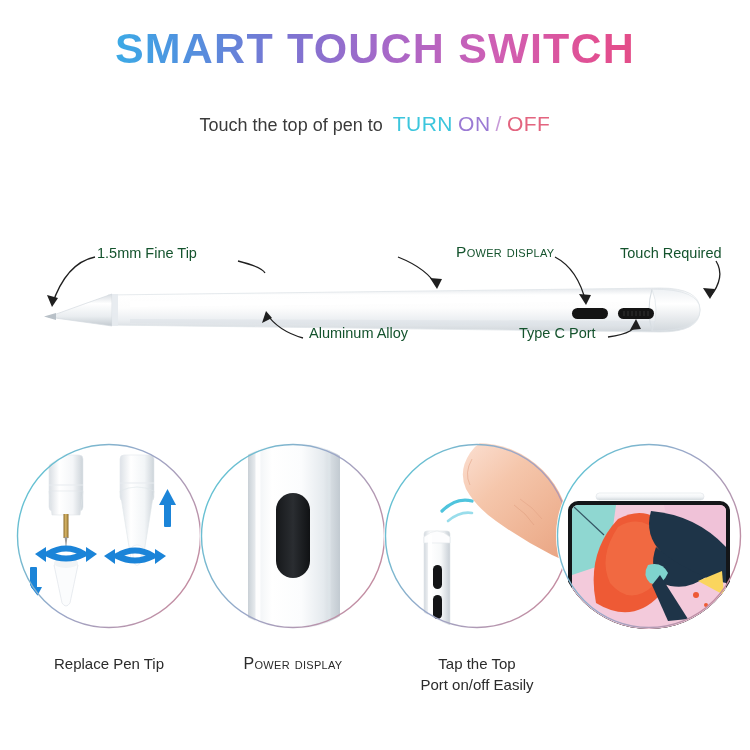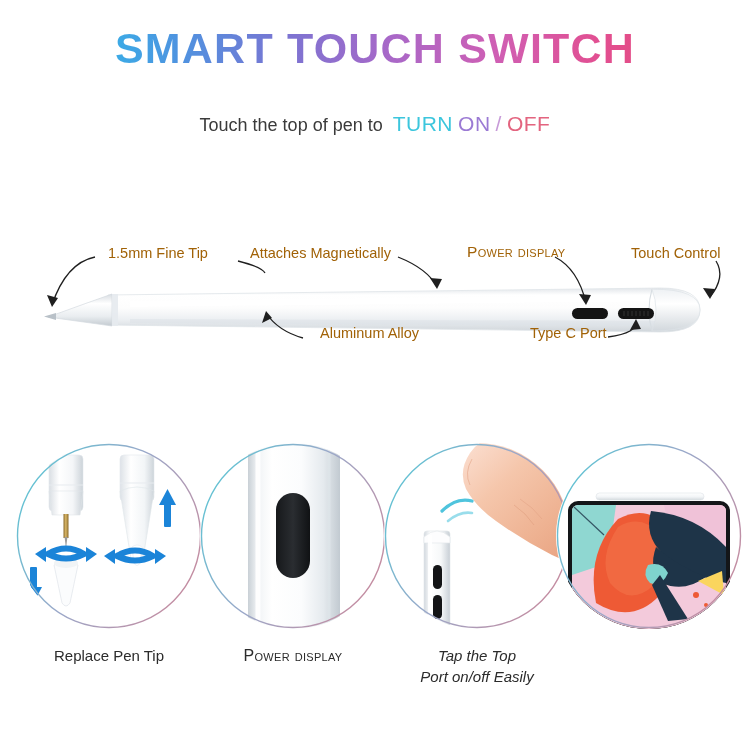--- a/index.html
+++ b/index.html
@@ -34,31 +34,31 @@
     white-space: nowrap;
   }
   .sub-turn { color: #3cc6dd; font-size: 21px; margin-left: 10px; letter-spacing: .5px; }
   .sub-on   { color: #9b7ad4; font-size: 21px; letter-spacing: .5px; }
   .sub-slash{ color: #c79ad8; font-size: 21px; letter-spacing: .5px; }
   .sub-off  { color: #e3647f; font-size: 21px; letter-spacing: .5px; }
 
   
   .pen-area { position: absolute; top: 225px; left: 0; width: 750px; height: 150px; }
   .pen-label {
-    position: absolute; font-size: 14.5px; color: #a16207; white-space: nowrap; margin-left: 11px;
+    position: absolute; font-size: 14.5px; color: #14532d; white-space: nowrap;
   }
   .pen-label.smallcaps { font-variant: small-caps; letter-spacing: .3px; font-size: 15.5px; }
   .pen-svg { position: absolute; top: 0; left: 0; }
 
   
   .features { position: absolute; top: 443px; left: 0; width: 750px; height: 300px; }
   .feature { position: absolute; top: 0; width: 186px; }
   .circle-wrap { position: relative; width: 186px; height: 186px; }
   .caption {
-    margin-top: 16px; text-align: center;
+    margin-top: 24px; text-align: center;
     font-size: 15px; color: #2b2b2b; line-height: 1.42;
   }
   .caption.smallcaps { font-variant: small-caps; letter-spacing: .3px; font-size: 16px; }
   .circle-clip {
     position: absolute; inset: 0; border-radius: 50%; overflow: hidden;
   }
   .ring { position: absolute; inset: 0; }
 </style>
 </head>
 <body>
@@ -139,23 +139,22 @@
         <polygon points="52,82 47,70 58,73"></polygon>
         <polygon points="437,64 430,53 442,54"></polygon>
         <polygon points="586,80 579,69 591,70"></polygon>
         <polygon points="710,74 703,63 715,64"></polygon>
         <polygon points="266,86 262,98 272,93"></polygon>
         <polygon points="636,94 630,105 641,104"></polygon>
       </g>
     </svg>
 
     <div class="pen-label" style="left:97px; top:20px;">1.5mm Fine Tip</div>
-    <div class="pen-label" style="left:239px; top:20px;">Attaches Magnetically</div>
     <div class="pen-label smallcaps" style="left:456px; top:18px;">Power display</div>
-    <div class="pen-label" style="left:620px; top:20px;">Touch Control</div>
+    <div class="pen-label" style="left:620px; top:20px;">Touch Required</div>
     <div class="pen-label" style="left:309px; top:100px;">Aluminum Alloy</div>
     <div class="pen-label" style="left:519px; top:100px;">Type C Port</div>
   </div>
 
   <div class="features">
 
     <div class="feature" style="left:16px;">
       <div class="circle-wrap">
         <div class="circle-clip">
           <svg width="186" height="186" viewBox="0 0 186 186">
@@ -266,21 +265,21 @@
                 <stop offset="45%" stop-color="#9aa8c9"></stop>
               <stop offset="100%" stop-color="#c9899c"></stop>
             </linearGradient>
           </defs>
           <circle cx="93" cy="93" r="91.5" fill="none" stroke="url(#ring2)" stroke-width="1.4"></circle>
         </svg>
       </div>
       <div class="caption smallcaps">Power display</div>
     </div>
 
-    <div class="feature" style="left:384px;font-style:italic;">
+    <div class="feature" style="left:384px;">
       <div class="circle-wrap">
         <div class="circle-clip">
           <svg width="186" height="186" viewBox="0 0 186 186">
             <defs>
               <linearGradient id="pen3" x1="0" y1="0" x2="1" y2="0">
                 <stop offset="0%" stop-color="#d2d8de"></stop>
                   <stop offset="25%" stop-color="#ffffff"></stop>
                 <stop offset="65%" stop-color="#f6f8f9"></stop>
                   <stop offset="100%" stop-color="#c8cfd6"></stop>
               </linearGradient>

